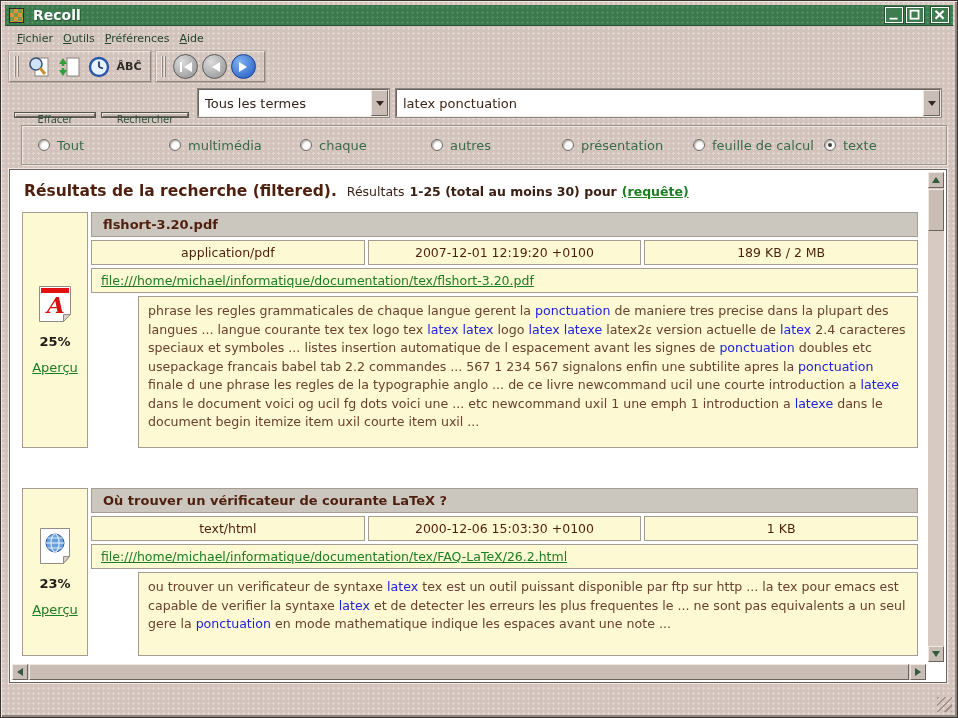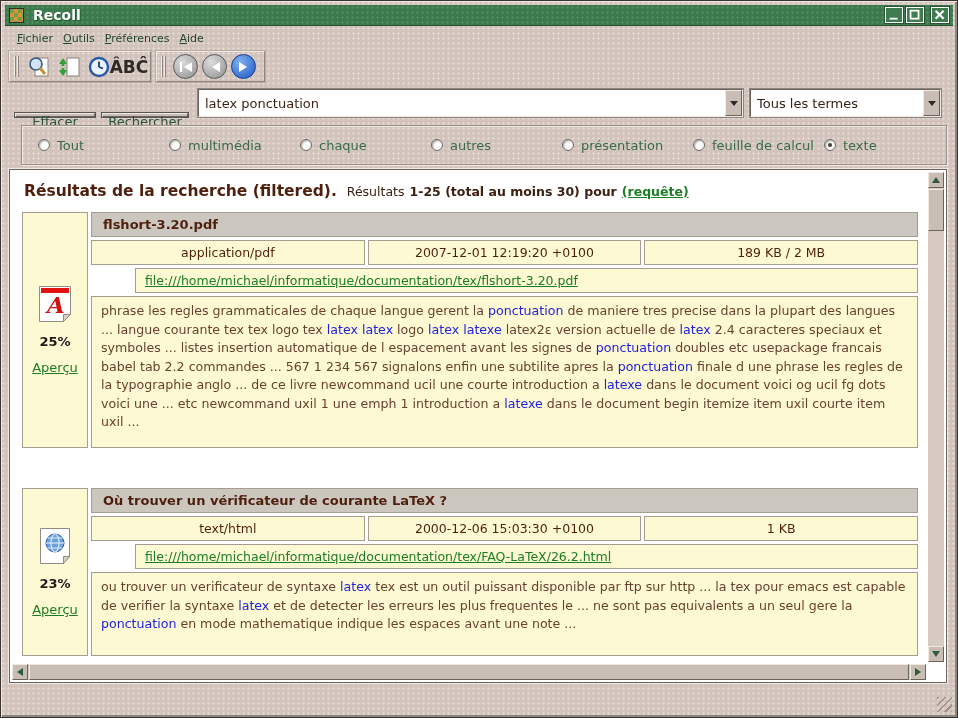--- a/index.html
+++ b/index.html
@@ -28,29 +28,29 @@
 .menubar{position:absolute;left:4px;top:26px;right:4px;height:22px;display:flex;align-items:center;
   gap:10px;padding-left:12px;font-size:11px;color:#24452f;}
 .menu-item{cursor:pointer;}
 
 .toolbar{position:absolute;left:8px;top:50px;height:31px;display:flex;gap:5px;}
 .tb-group{display:flex;align-items:center;gap:4px;padding:2px 8px 2px 4px;
   border:1px solid;border-color:#efe7e2 #8d857e #8d857e #efe7e2;box-shadow:0 0 0 1px #b9aca5;}
 .tb-handle{width:6px;height:21px;margin-right:2px;
   background:repeating-linear-gradient(90deg,#efe7e2 0 1px,#8d857e 1px 2px,transparent 2px 3px);}
 .tb-btn{width:26px;height:25px;display:flex;align-items:center;justify-content:center;cursor:pointer;}
-.abc-glyph{font-size:17px;font-weight:bold;color:#2e2a26;letter-spacing:0;}
+.abc-glyph{font-size:11px;font-weight:bold;color:#2e2a26;letter-spacing:0;}
 .nav-btn{width:25px;height:25px;border-radius:50%;border:1px solid #5a5a5a;cursor:pointer;
   display:flex;align-items:center;justify-content:center;
   background:radial-gradient(circle at 35% 30%,#dcdcdc,#8e8e8e);}
 .nav-btn.blue{background:radial-gradient(circle at 35% 30%,#7fb2ef,#1e56c4);border-color:#173f8e;}
 
 .search-row{position:absolute;top:88px;left:14px;right:16px;height:28px;display:flex;gap:7px;align-items:stretch;}
 .gtk-btn{background:#c9bdb6;border:1px solid;border-color:#f0e8e3 #6b645e #6b645e #f0e8e3;
-  box-shadow:0 0 0 1px #5a544e;color:#2c5138;font-size:13px;cursor:pointer;
+  box-shadow:0 0 0 1px #5a544e;color:#2c5138;font-size:10px;cursor:pointer;
   font-family:"DejaVu Sans","Liberation Sans",sans-serif;margin-top:24px;}
 .btn-effacer{width:80px;}
 .btn-rechercher{width:86px;margin-right:3px;}
 .combo{background:#fff;border:1px solid;border-color:#6b645e #f0e8e3 #f0e8e3 #6b645e;
   box-shadow:0 0 0 1px #8d857e;display:flex;align-items:center;}
 .combo-mode{width:191px;}
 .combo-query{flex:1;}
 .combo-text{flex:1;padding:0 6px;font-size:13px;color:#33231a;white-space:nowrap;overflow:hidden;}
 .combo-input{flex:1;border:0;outline:0;padding:0 6px;font-size:13px;color:#3b1f10;
   font-family:"DejaVu Sans","Liberation Sans",sans-serif;background:transparent;}
@@ -78,23 +78,23 @@
 .entry + .entry{margin-top:40px;}
 .side{border:1px solid #a59d92;background:#fdf9d2;display:flex;flex-direction:column;
   align-items:center;justify-content:center;gap:11px;}
 .relevance{font-weight:bold;font-size:13px;color:#1d1a17;}
 .preview-link{color:#1c7d22;font-size:13px;text-decoration:underline;cursor:pointer;}
 .main{display:flex;flex-direction:column;gap:3px;}
 .row{border:1px solid #a59d92;}
 .title-row{background:#cbc7bf;font-weight:bold;font-size:13px;color:#4f1f0e;padding:4px 11px;}
 .meta-row{display:grid;grid-template-columns:1fr 1fr 1fr;gap:3px;}
 .meta-cell{border:1px solid #a59d92;background:#fdf9d2;text-align:center;font-size:12.5px;color:#4f1f0e;padding:4px 0;}
-.url-row{background:#fdf9d2;padding:4px 9px;font-size:12.5px;margin-left:44px;}
+.url-row{background:#fdf9d2;padding:4px 9px;font-size:12.5px;}
 .url-row a{color:#1c7d22;text-decoration:underline;cursor:pointer;}
-.snippet{background:#fdf9d2;padding:5px 9px;font-size:12.6px;line-height:18.5px;color:#6a4130;}
+.snippet{background:#fdf9d2;padding:5px 9px;font-size:12.6px;line-height:18.5px;color:#6a4130;margin-left:47px;}
 .snippet .hl{color:#2222dd;}
 .snippet-tall{min-height:152px;}
 .snippet-short{min-height:84px;}
 
 .vscroll{position:absolute;top:2px;right:2px;bottom:20px;width:16px;background:#d6cac3;}
 .hscroll{position:absolute;left:2px;bottom:2px;right:20px;height:16px;background:#d6cac3;}
 .sb-btn{position:absolute;width:16px;height:16px;background:#c9bdb6;border:1px solid;
   border-color:#f0e8e3 #6b645e #6b645e #f0e8e3;display:flex;align-items:center;justify-content:center;cursor:pointer;}
 .sb-thumb{position:absolute;background:#c9bdb6;border:1px solid;border-color:#f0e8e3 #6b645e #6b645e #f0e8e3;cursor:grab;}
 .tri-up-g{width:0;height:0;border-left:4px solid transparent;border-right:4px solid transparent;border-bottom:6px solid #2f5c3a;}
@@ -185,28 +185,28 @@
         <svg width="14" height="12">
             <path d="M2 1 L10 6 L2 11 Z" fill="#fff"></path>
           </svg>
       </div>
     </div>
   </div>
 
   <div class="search-row">
     <button class="gtk-btn btn-effacer">Effacer</button>
     <button class="gtk-btn btn-rechercher">Rechercher</button>
-    <div class="combo combo-query">
-      <input class="combo-input" value="latex ponctuation" style="">
+    <div class="combo combo-mode">
+      <span class="combo-text">Tous les termes</span>
       <span class="combo-arrow">
           <span class="tri-down"></span>
         </span>
     </div>
-    <div class="combo combo-mode">
-      <span class="combo-text">Tous les termes</span>
+    <div class="combo combo-query">
+      <input class="combo-input" value="latex ponctuation" style="">
       <span class="combo-arrow">
           <span class="tri-down"></span>
         </span>
     </div>
   </div>
 
   <div class="filter-frame">
     <label class="radio-option">
       <span class="radio-circle"></span>
       <span>Tout</span>

